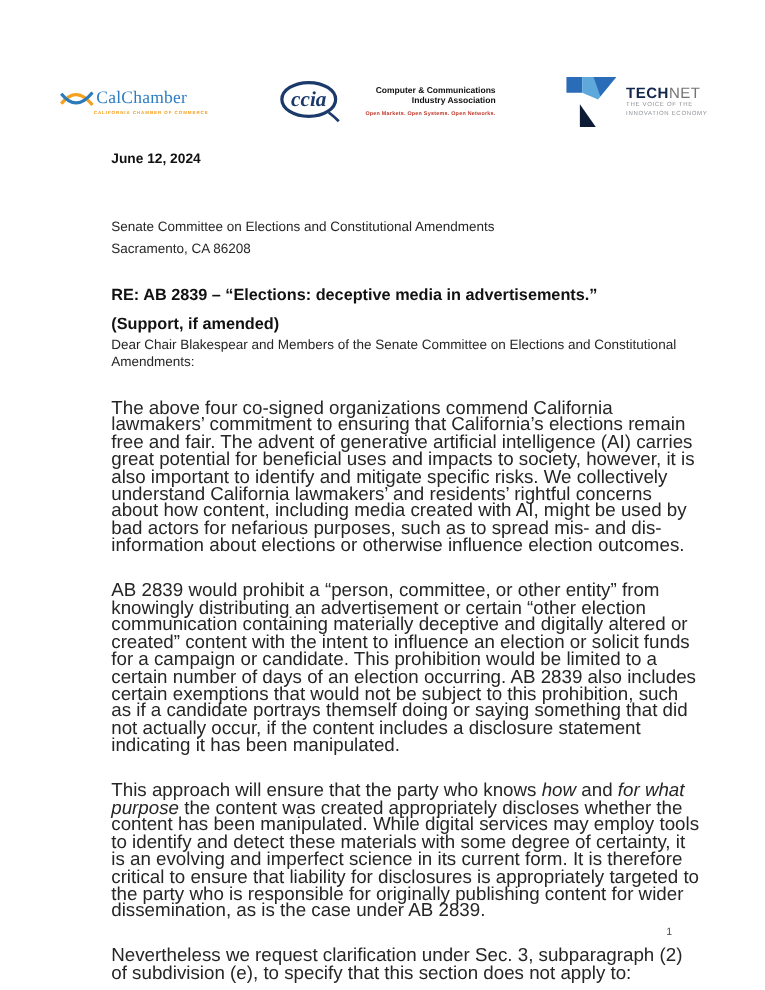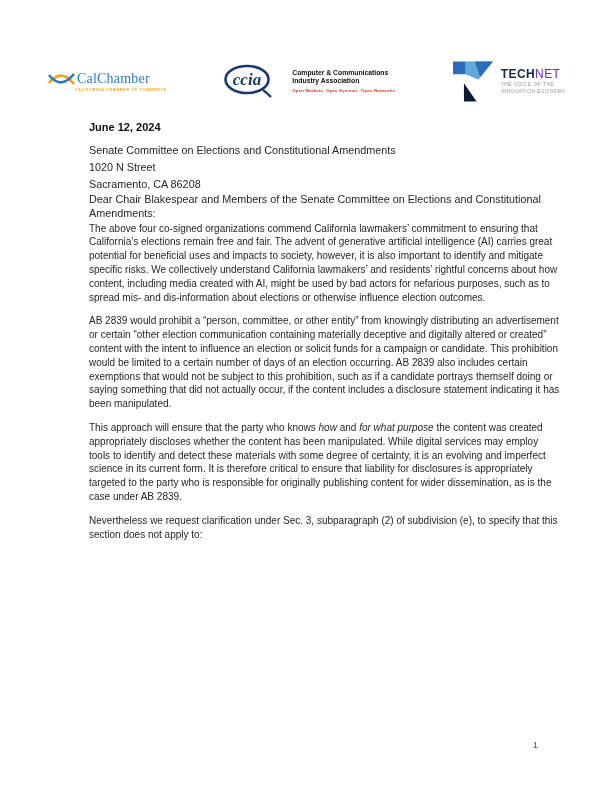--- a/index.html
+++ b/index.html
@@ -19,45 +19,45 @@
   }
   .logo{display:flex;align-items:center;}
 
   
   .calchamber{flex-direction:column;align-items:flex-start;}
   .cc-top{display:flex;align-items:center;gap:2px;}
   .cc-name{font-family:"Liberation Serif", serif;font-size:14px;color:#2e7cc0;letter-spacing:.2px;}
   .cc-tagline{font-size:3.6px;letter-spacing:.74px;color:#f5a01e;margin:1px 0 0 27px;font-weight:bold;}
 
   
-  .ccia{gap:19px;}
+  .ccia{gap:19px;text-align:right;}
   .ccia-text{display:flex;flex-direction:column;}
   .ccia-name{font-size:6.8px;font-weight:bold;color:#111;line-height:8px;}
   .ccia-tagline{font-size:4.3px;color:#c0392b;font-weight:bold;margin-top:3px;letter-spacing:.2px;}
 
   
   .siia{gap:8px;}
   .siia-bar{width:2.5px;height:38px;background:#1a1a1a;}
   .siia-name{font-size:22px;font-weight:800;color:#1a1a1a;letter-spacing:1px;}
 
   
   .technet{gap:8px;}
   .tn-text{display:flex;flex-direction:column;}
   .tn-name{font-size:12px;letter-spacing:.4px;line-height:13px;}
   .tn-name .tn-bold{font-weight:800;color:#13264d;}
-  .tn-name .tn-light{font-weight:400;color:#6d28d9;margin-top:48px;}
+  .tn-name .tn-light{font-weight:400;color:#737373;margin-top:48px;}
   .tn-tagline{font-size:4.8px;color:#8c9196;letter-spacing:.55px;line-height:6px;margin-top:1px;}
 
   
   .content{position:absolute;left:89px;top:121px;width:471px;}
   .date{font-size:11px;font-weight:bold;color:#111;}
-  .address{margin-top:9px;font-size:10.8px;line-height:17px;}
+  .address{margin-top:41px;font-size:10.8px;line-height:17px;}
   .subject{margin-top:17px;font-size:13px;font-weight:bold;line-height:22.5px;color:#111;}
   .salutation{font-size:10.8px;line-height:13.8px;}
-  .para{margin-top:1px;font-size:10px;line-height:13.8px;}
+  .para{margin-top:22px;font-size:15px;line-height:13.8px;}
   .para em{font-style:italic;text-align:right;}
   .page-number{position:absolute;top:740px;left:533px;font-size:8.5px;color:#454545;}
 </style>
 </head>
 <body>
 
 <div class="page">
 
   <div class="logos-row">
 
@@ -102,24 +102,27 @@
       </div>
     </div>
   </div>
 
   <div class="content">
 
     <div class="date">June 12, 2024</div>
 
     <div class="address">
       <div>Senate Committee on Elections and Constitutional Amendments</div>
-      <div>1020 N Street</div>
       <div>Sacramento, CA 86208</div>
     </div>
 
+    <div class="subject">
+      <div>RE: AB 2839 – “Elections: deceptive media in advertisements.”</div>
+      <div>(Support, if amended)</div>
+    </div>
 
     <div class="salutation">Dear Chair Blakespear and Members of the Senate Committee on Elections and Constitutional Amendments:</div>
 
     <p class="para">The above four co-signed organizations commend California lawmakers’ commitment to ensuring that California’s elections remain free and fair. The advent of generative artificial intelligence (AI) carries great potential for beneficial uses and impacts to society, however, it is also important to identify and mitigate specific risks. We collectively understand California lawmakers’ and residents’ rightful concerns about how content, including media created with AI, might be used by bad actors for nefarious purposes, such as to spread mis- and dis-information about elections or otherwise influence election outcomes.</p>
 
     <p class="para">AB 2839 would prohibit a “person, committee, or other entity” from knowingly distributing an advertisement or certain “other election communication containing materially deceptive and digitally altered or created” content with the intent to influence an election or solicit funds for a campaign or candidate. This prohibition would be limited to a certain number of days of an election occurring. AB 2839 also includes certain exemptions that would not be subject to this prohibition, such as if a candidate portrays themself doing or saying something that did not actually occur, if the content includes a disclosure statement indicating it has been manipulated.</p>
 
     <p class="para"><span>This approach will ensure that the party who knows </span><em>how</em><span> and </span><em>for what purpose</em><span> the content was created appropriately discloses whether the content has been manipulated. While digital services may employ tools to identify and detect these materials with some degree of certainty, it is an evolving and imperfect science in its current form. It is therefore critical to ensure that liability for disclosures is appropriately targeted to the party who is responsible for originally publishing content for wider dissemination, as is the case under AB 2839.</span></p>
 
     <p class="para">Nevertheless we request clarification under Sec. 3, subparagraph (2) of subdivision (e), to specify that this section does not apply to:</p>

